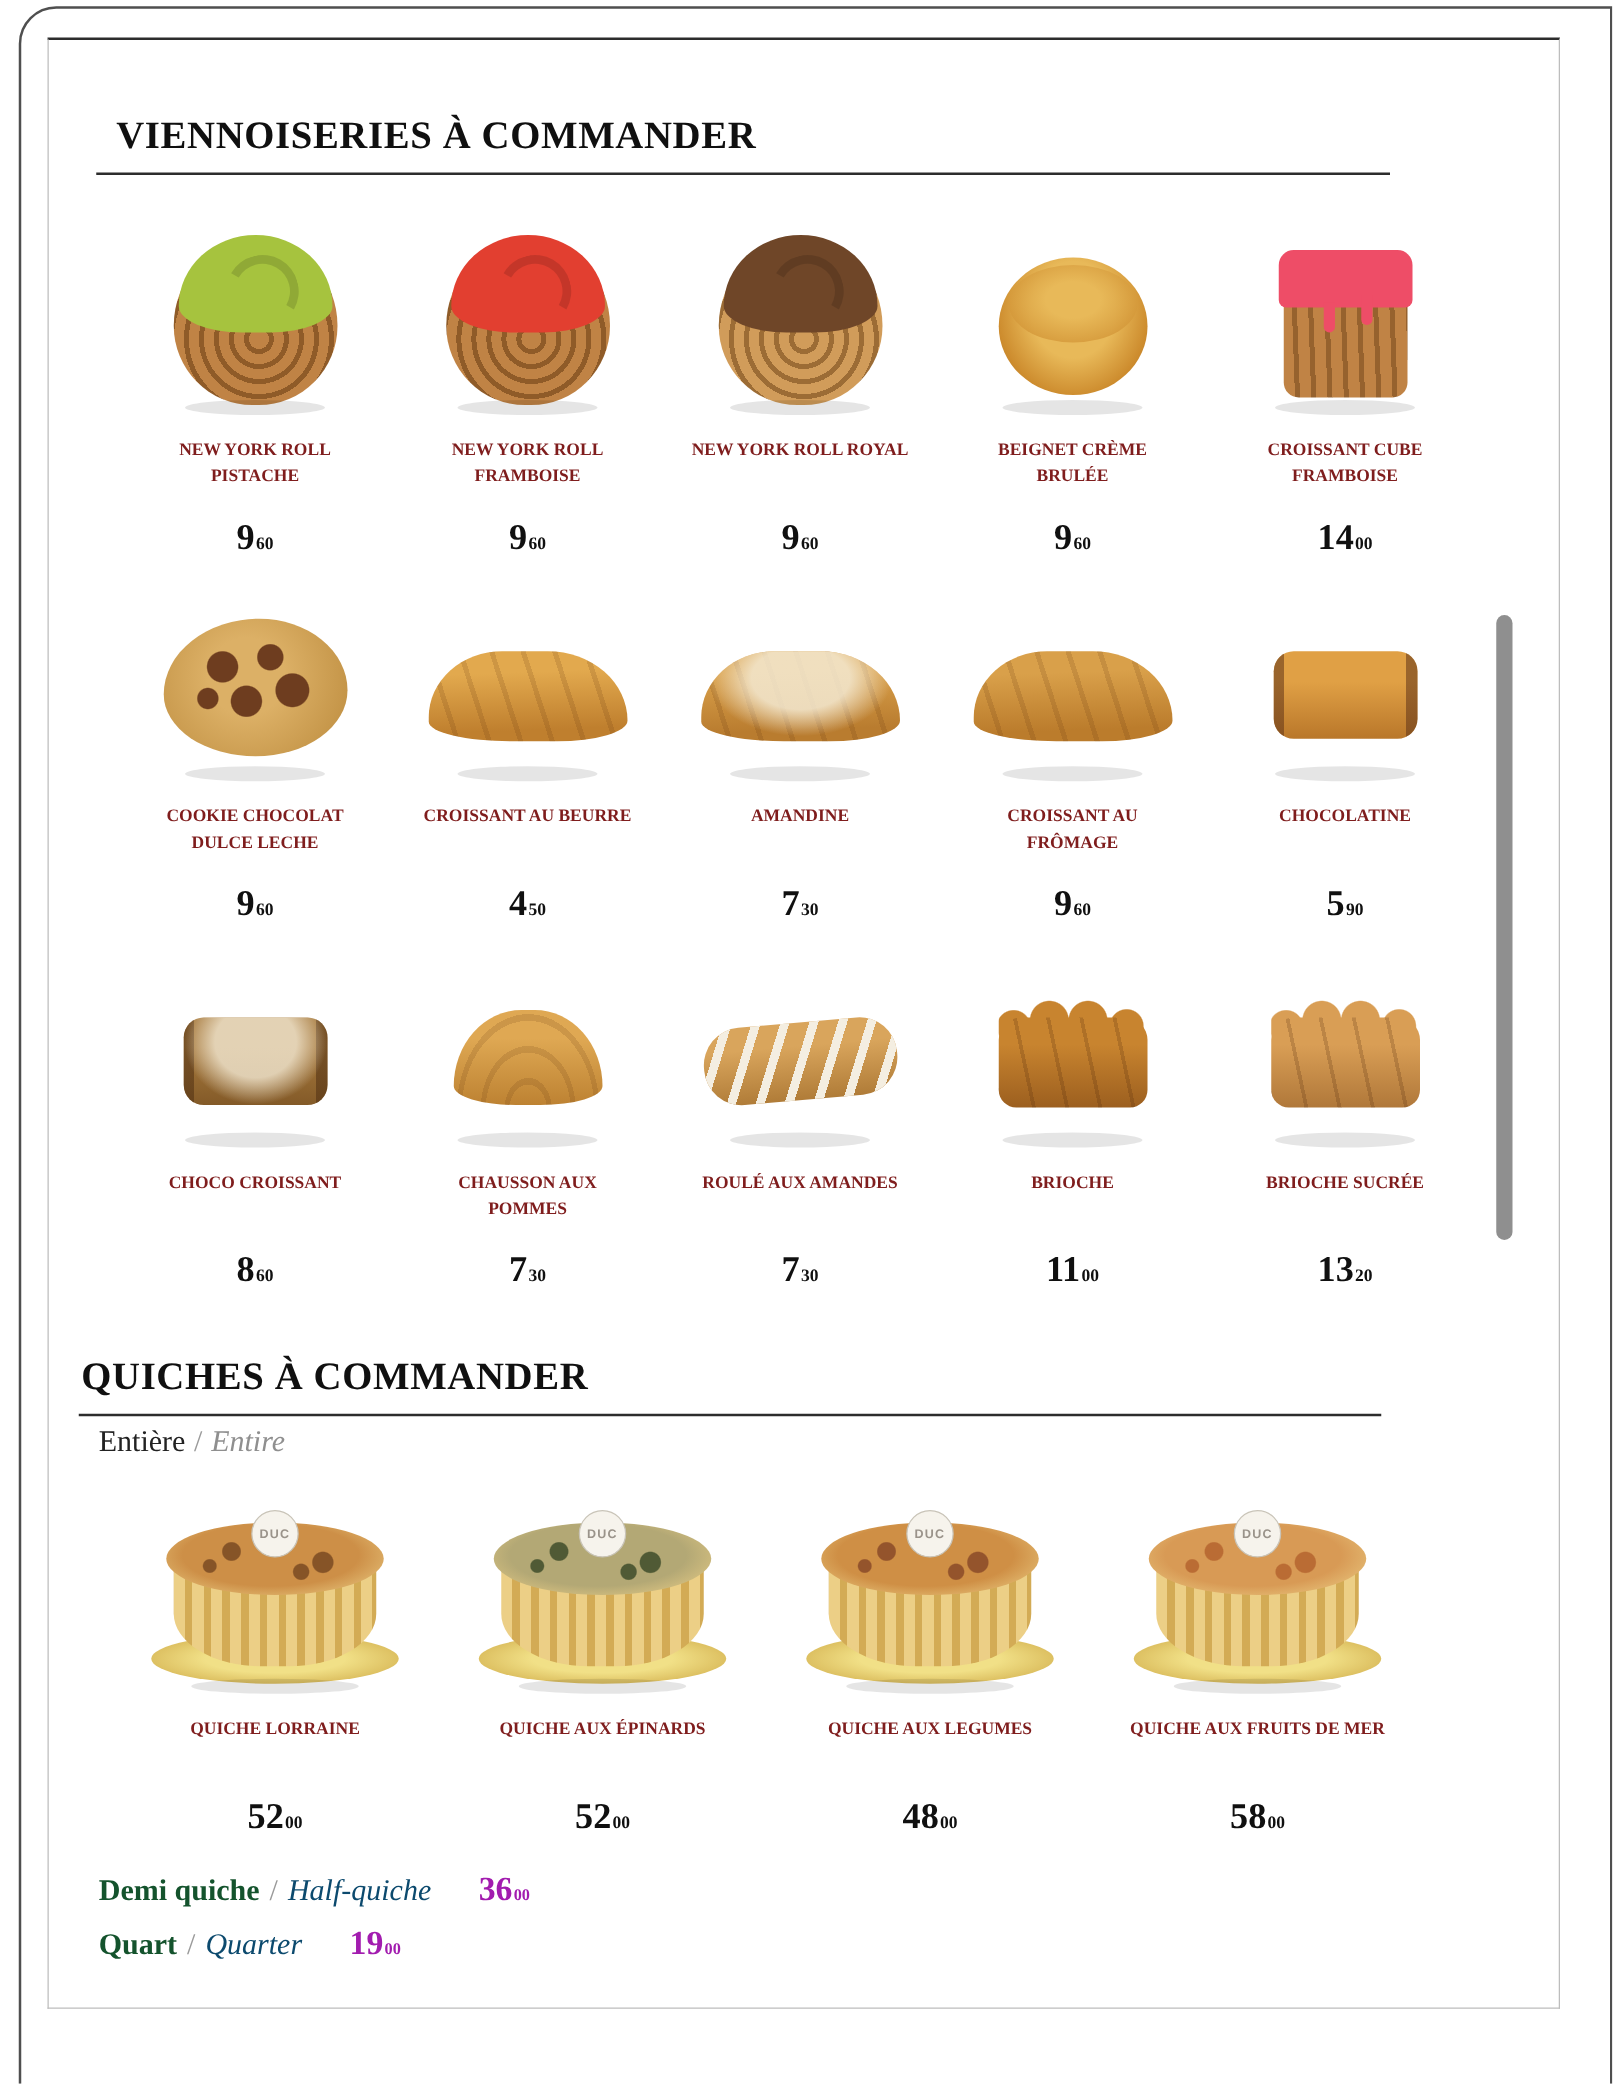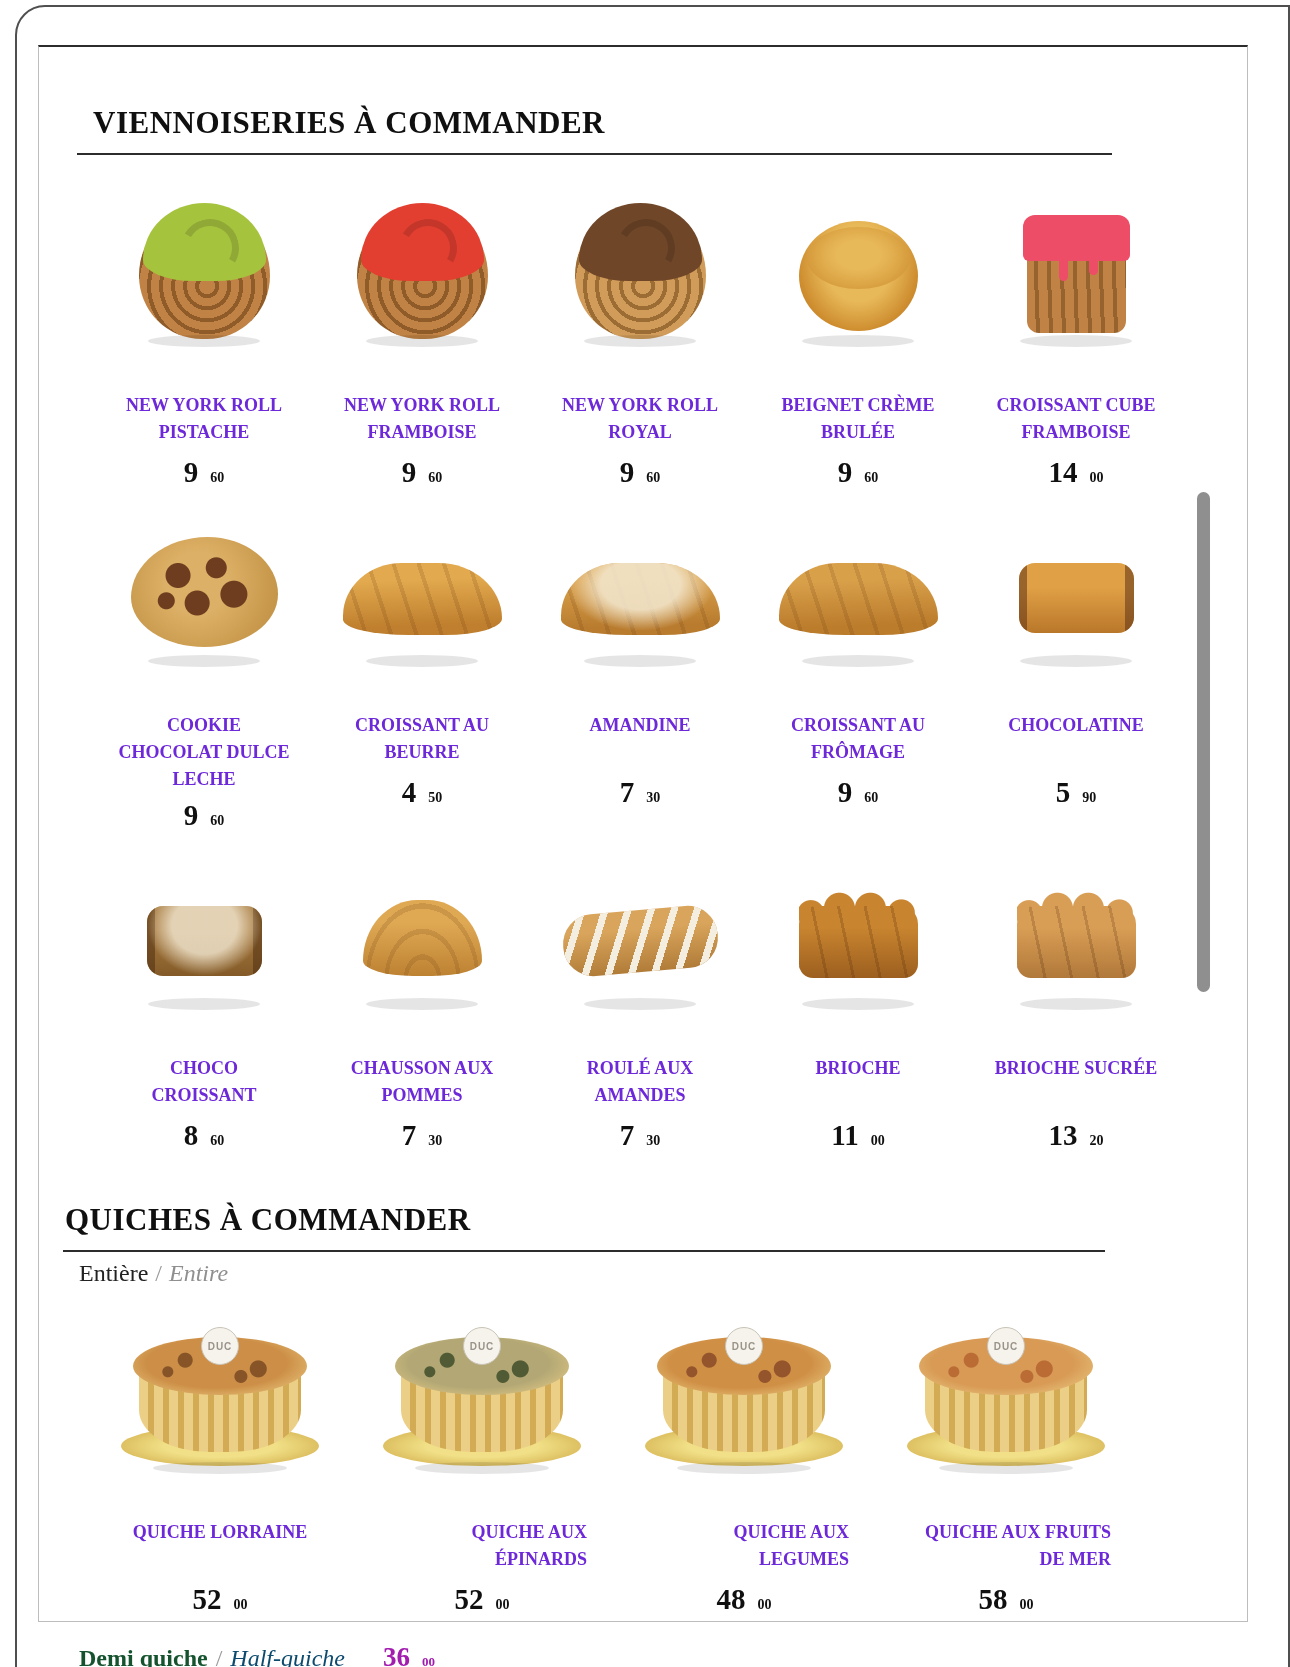--- a/index.html
+++ b/index.html
@@ -1,35 +1,35 @@
 <!DOCTYPE html>
 <html><head>
 <meta charset="utf-8">
 <style>
   html,body{margin:0;padding:0;background:#fff;}
   .page{position:relative;width:1290px;height:1667px;background:#fff;overflow:hidden;
         font-family:"Liberation Serif", serif;color:#151515;}
   .device-frame{position:absolute;left:15px;top:5px;right:0;bottom:-10px;
         border:2px solid #4f4f4f;border-top-left-radius:30px;pointer-events:none;}
-  .inner{position:absolute;left:38px;top:45px;width:1210px;height:1577px;box-sizing:border-box;
+  .inner{position:absolute;left:38px;top:30px;width:1210px;height:1577px;box-sizing:border-box;
         border-top:2px solid #2c2c2c;border-left:1px solid #bdbdbd;border-right:1px solid #bdbdbd;
         border-bottom:1px solid #bdbdbd;}
   .sec-title{margin:0;font-size:31px;font-weight:bold;letter-spacing:.5px;color:#101010;}
   .vien{padding-top:58px;padding-left:54px;}
   .rule{height:2px;background:#2c2c2c;}
   .rule-v{width:1035px;margin-top:12px;margin-left:-16px;}
   .quiches{margin-top:50px;padding-left:26px;}
   .rule-q{width:1042px;margin-top:12px;margin-left:-2px;}
   .grid-5{display:grid;grid-template-columns:repeat(5,218px);margin-top:44px;margin-left:2px;row-gap:30px;}
   .grid-4{display:grid;grid-template-columns:repeat(4,262px);margin-top:24px;margin-left:24px;}
   .cell{display:flex;flex-direction:column;align-items:center;text-align:center;}
-  .pname{font-size:18px;font-weight:bold;line-height:1.5;min-height:58px;max-width:176px;color:#6d28d9;margin-top:27px;}
+  .pname{font-size:14px;font-weight:bold;line-height:1.5;min-height:58px;max-width:176px;color:#7f1d1d;}
   .q-cell .pname{max-width:210px;text-align:right;}
   .price{margin-top:6px;font-size:29px;font-weight:bold;color:#101010;}
-  .pdec{font-size:14px;margin-left:12px;}
+  .pdec{font-size:14px;margin-left:1px;}
   .size-line{margin-top:8px;padding-left:14px;font-size:24px;}
   .size-fr{color:#222;}
   .size-sep{color:#9a9a9a;margin:0 7px;}
   .size-en{color:#8f8f8f;font-style:italic;}
   .opts{margin-top:26px;padding-left:14px;}
   .opt-row{font-size:24px;margin-bottom:12px;}
   .opt-fr{font-weight:bold;color:#14532d;}
   .opt-sep{color:#9a9a9a;margin:0 8px;}
   .opt-en{color:#0c4a6e;font-style:italic;}
   .opt-price{margin-left:38px;font-size:27px;font-weight:bold;color:#a21caf;}

